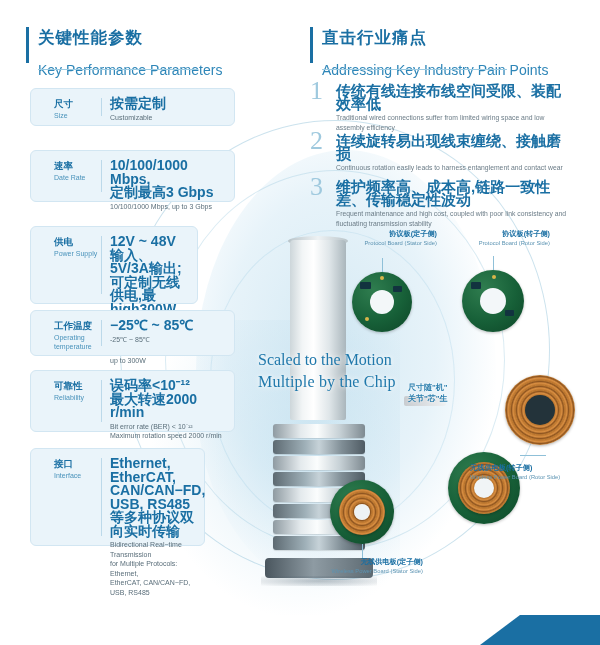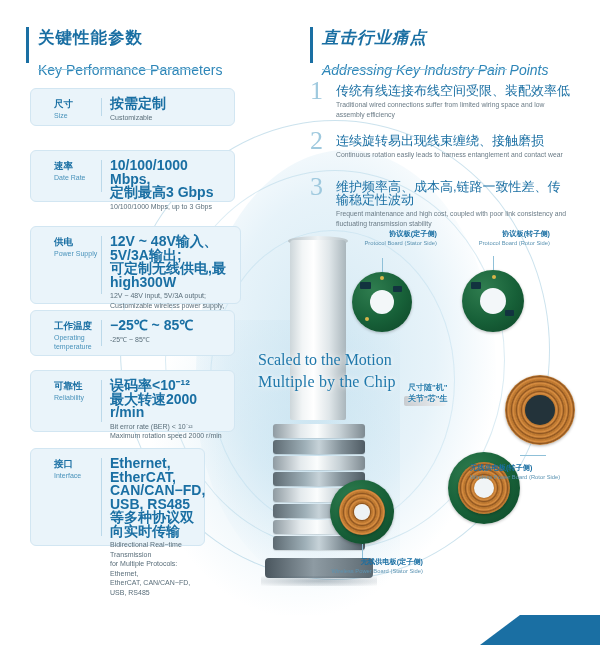--- a/index.html
+++ b/index.html
@@ -76,21 +76,21 @@
   }
   .hdr-underline {
     position: absolute; height: 1px; background: #9ccbe2; top: 42px; left: 12px;
   }
 
   #header-left { left: 26px; top: 27px; }
   #header-left .hdr-text { padding-left: 12px; }
   #header-left .hdr-underline { width: 160px; }
 
   #header-right { left: 310px; top: 27px; }
-  #header-right .hdr-text { padding-left: 12px; font-style: italic; }
+  #header-right .hdr-text { padding-left: 12px; }
   #header-right .hdr-underline { width: 185px; }
 
   
   .param-card {
     position: absolute;
     background: #eaf4fa;
     border-radius: 6px;
     border: 1px solid #d2e6f2;
     z-index: 3;
   }
@@ -122,21 +122,21 @@
   .pain {
     position: absolute; left: 310px;
   }
   .pain-num {
     position: absolute; left: 0; top: -6px;
     font-size: 26px; color: #9fc9de; font-family: "Liberation Serif", serif;
     line-height: 26px;
   }
   .pain-body { margin-left: 26px; }
   .pain-cn {
-    font-size: 13px; font-weight: normal; color: #1a6fa3; line-height: 13px;
+    font-size: 15px; font-weight: bold; color: #1a6fa3; line-height: 13px;
   }
   .pain-en {
     font-size: 6.8px; color: #6b7c87; line-height: 9.5px; margin-top: 3px;
   }
 
   
   .machine { position: absolute; left: 255px; top: 240px; width: 130px; height: 350px; z-index: 2; }
   .m-col {
     position: absolute; left: 35px; top: 0; width: 56px; height: 180px;
     background: linear-gradient(90deg,#cdd6da 0%,#f2f5f6 22%,#ffffff 42%,#dfe6e9 70%,#aab6bc 100%);
@@ -280,21 +280,21 @@
       <span class="en">Date Rate</span>
     </div>
     <div class="param-sep"></div>
     <div class="param-val">
       <span class="v-cn" style="white-space:pre-line">10/100/1000 Mbps,
 定制最高3 Gbps</span>
       <span class="v-en" style="white-space:pre-line">10/100/1000 Mbps, up to 3 Gbps</span>
     </div>
   </div>
 
-  <div class="param-card" style="left:30px; top:226px; width:211px; height:78px;padding-left:40px;">
+  <div class="param-card" style="left:30px; top:226px; width:168px; height:78px;padding-left:40px;">
     <div class="param-label">
       <span class="cn">供电</span>
       <span class="en">Power Supply</span>
     </div>
     <div class="param-sep"></div>
     <div class="param-val">
       <span class="v-cn" style="white-space:pre-line">12V ~ 48V输入、5V/3A输出;
 可定制无线供电,最high300W</span>
       <span class="v-en" style="white-space:pre-line">12V ~ 48V input, 5V/3A output;
 Customizable wireless power supply,

